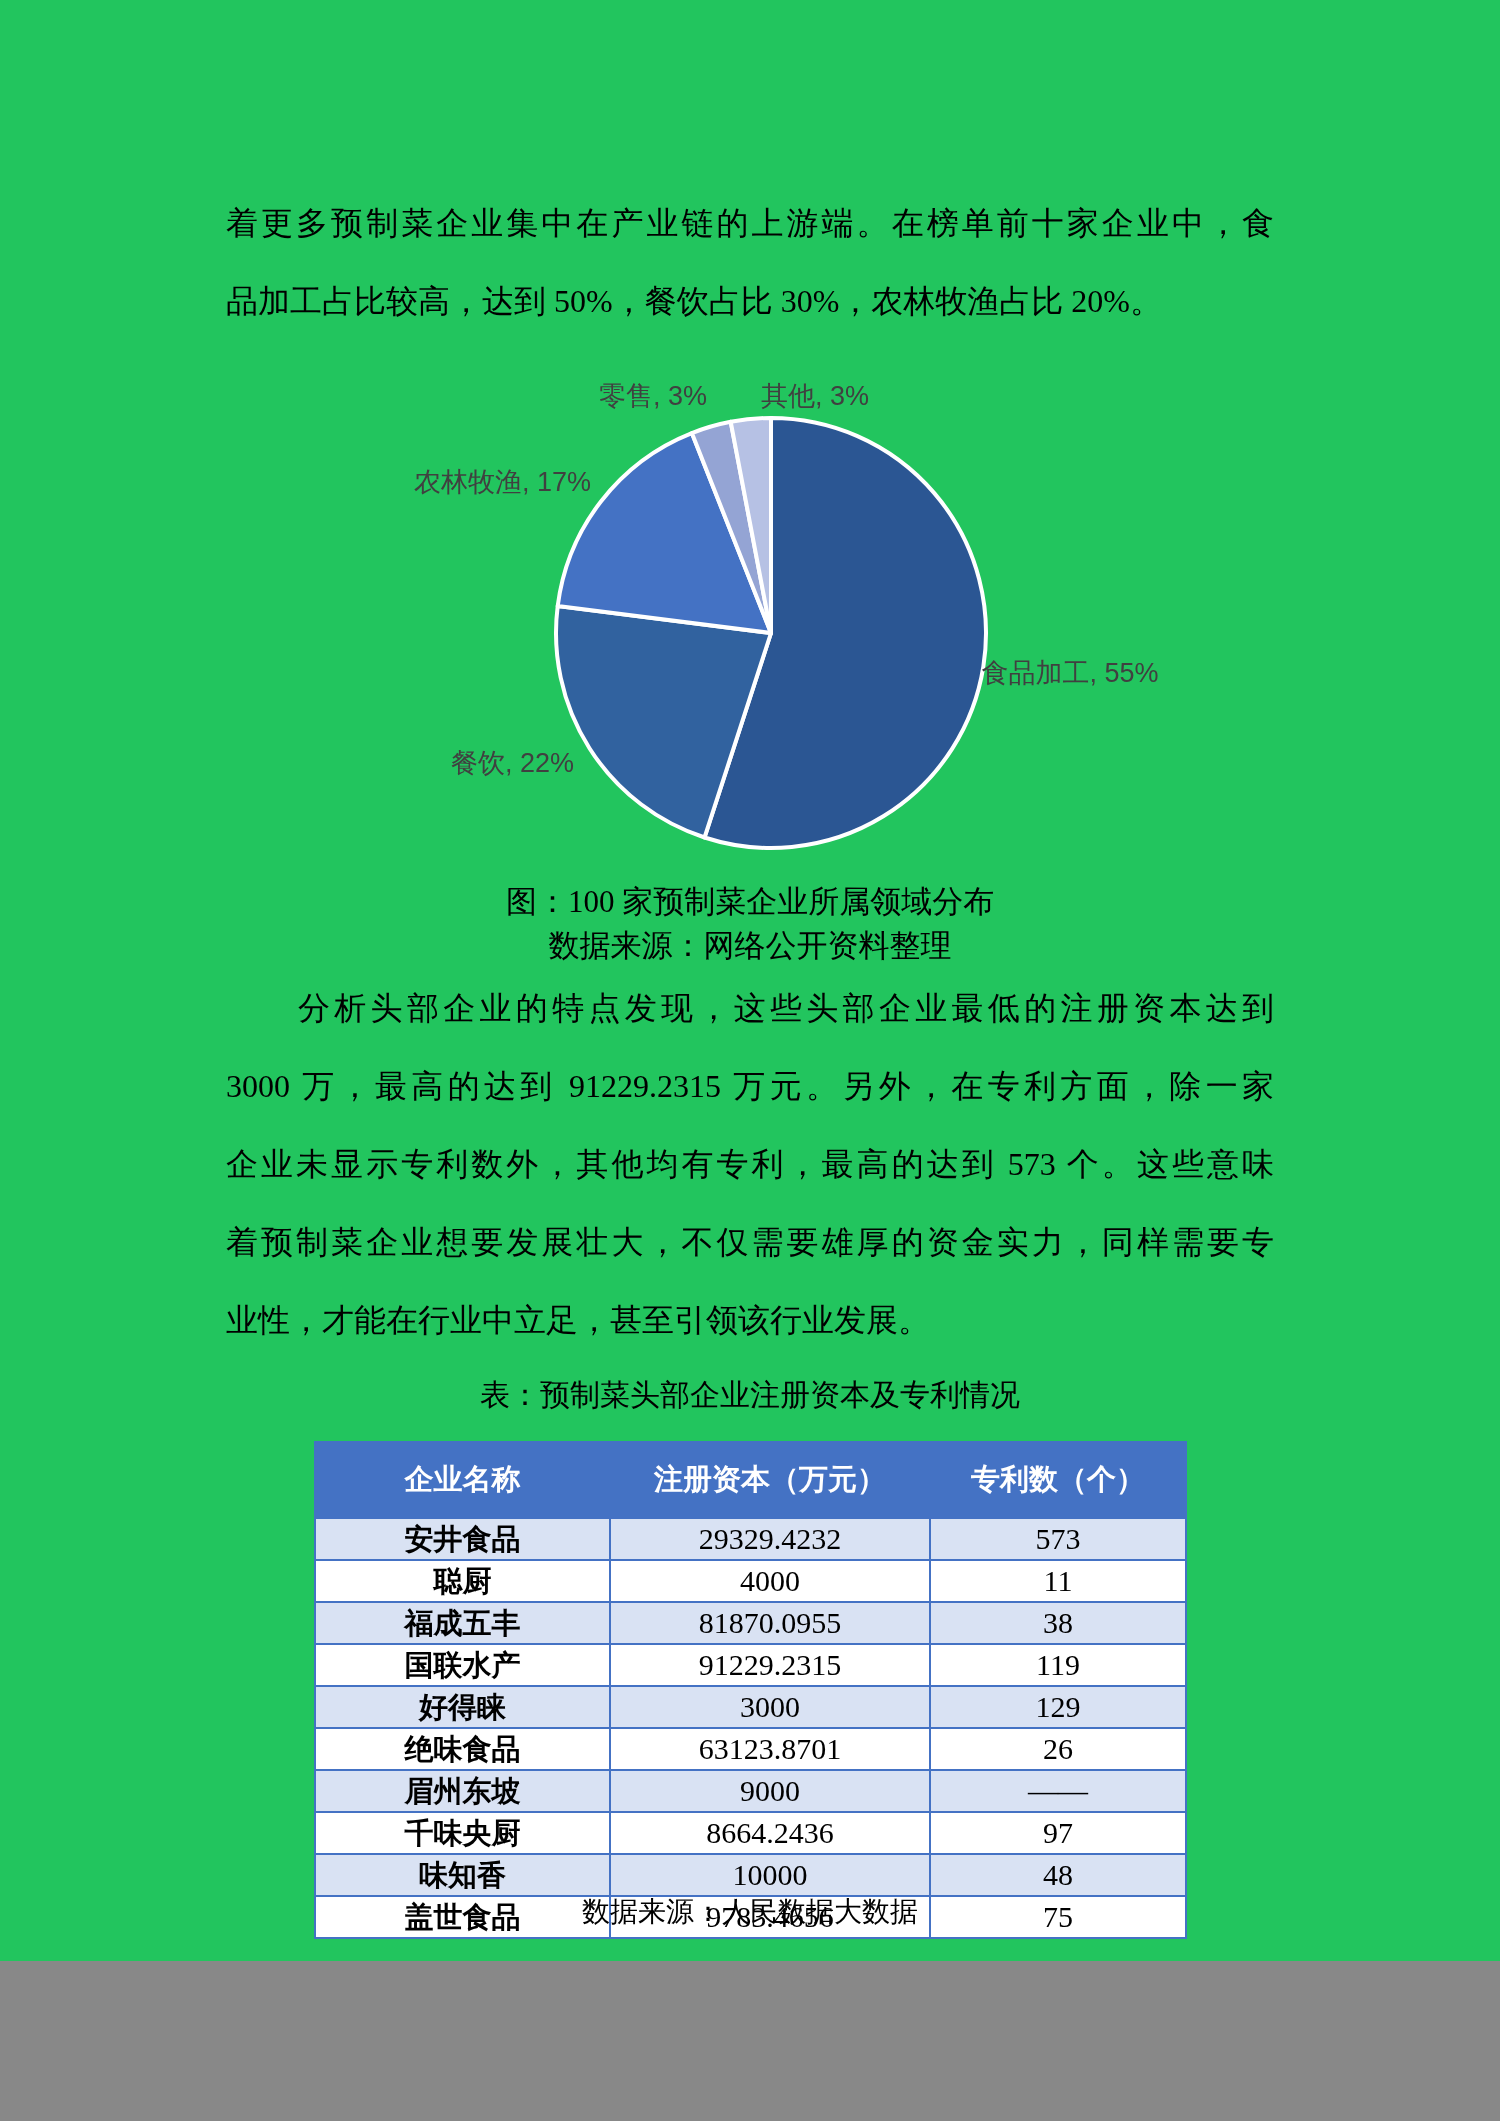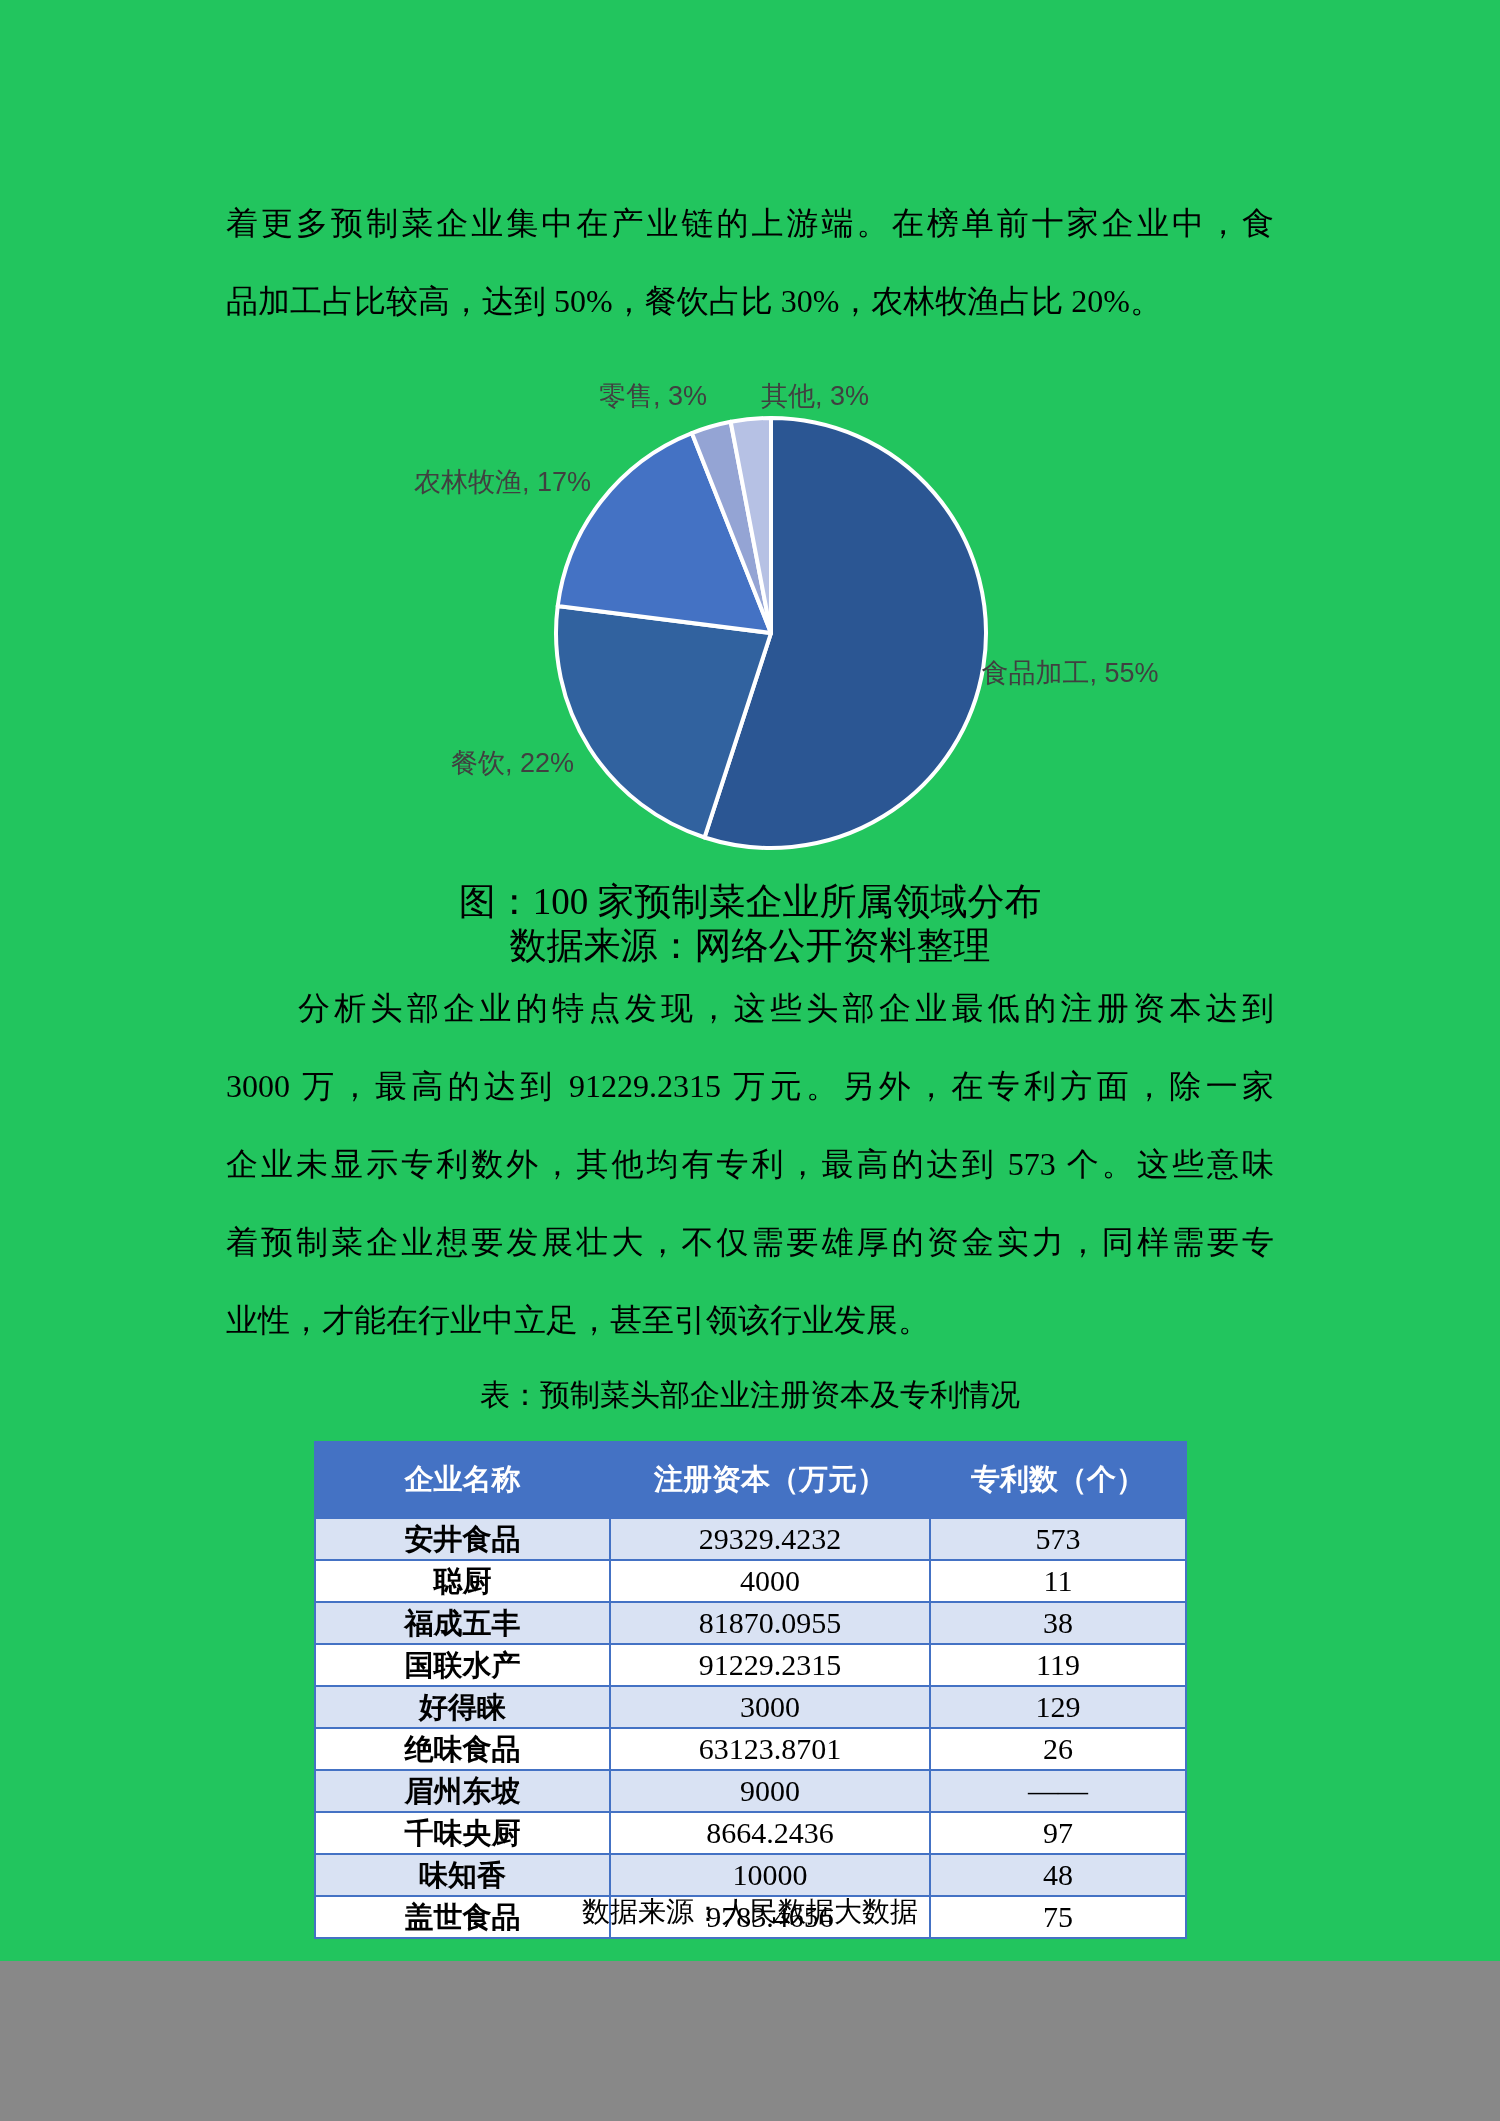--- a/index.html
+++ b/index.html
@@ -27,21 +27,21 @@
     font-family:"Liberation Sans","DejaVu Sans",sans-serif;
     font-size:27px;color:#404040;text-align:center;line-height:30px;
   }
   .lbl-0{left:960px;top:658px;width:220px;}
   .lbl-1{left:405px;top:748px;width:215px;}
   .lbl-2{left:380px;top:467px;width:245px;}
   .lbl-3{left:558px;top:381px;width:190px;}
   .lbl-4{left:720px;top:381px;width:190px;}
 
   
-  .caption{position:absolute;left:0;width:1500px;text-align:center;font-size:37px;line-height:40px;}
+  .caption{position:absolute;left:0;width:1500px;text-align:center;font-size:31px;line-height:40px;}
   .cap1{top:882px;}
   .cap2{top:926px;}
 
   .table-title{position:absolute;left:0;top:1376px;width:1500px;text-align:center;font-size:30px;line-height:38px;}
 
   
   .cap-table{
     position:absolute;left:314px;top:1441px;width:871px;
     border-collapse:collapse;table-layout:fixed;
   }

